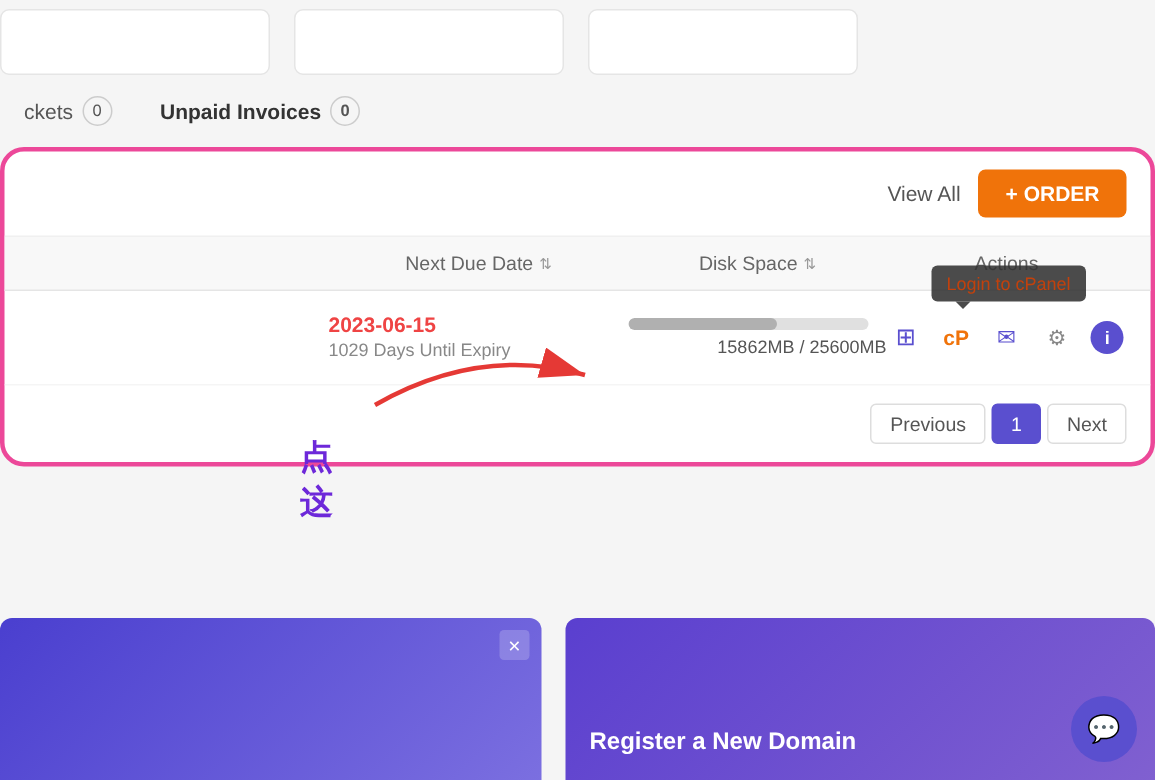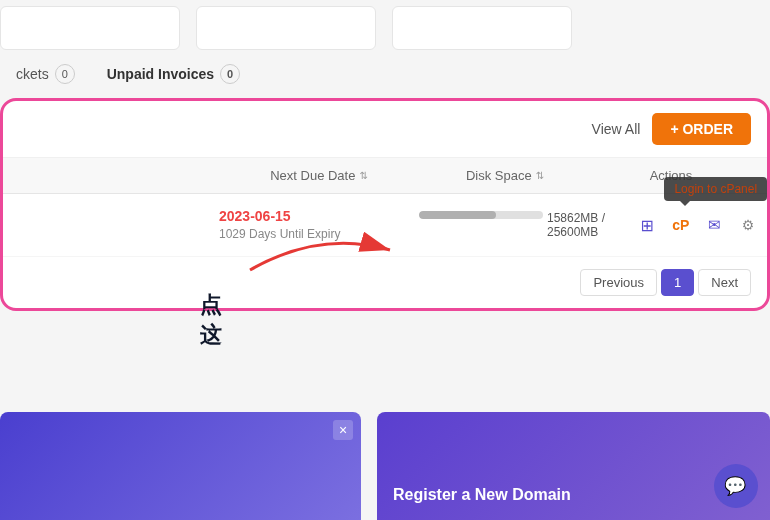--- a/index.html
+++ b/index.html
@@ -139,21 +139,23 @@
     }
     .date-cell small {
       color: #888;
       font-size: 12px;
       text-align: right;
     }
 
     
     .disk-cell {
       display: flex;
+      flex-direction: column;
       gap: 4px;
+      text-align: right;
     }
     .progress-bar-wrap {
       width: 160px;
       height: 8px;
       background: #e0e0e0;
       border-radius: 4px;
       overflow: hidden;
     }
     .progress-bar-fill {
       height: 100%;
@@ -398,21 +400,21 @@
   </div>
 
   <div class="pagination">
     <button class="page-btn">Previous</button>
     <button class="page-btn active">1</button>
     <button class="page-btn">Next</button>
   </div>
 </div>
 
 <div class="arrow-annotation" style="position:absolute; left:200px; top:260px; z-index:300; pointer-events:none;">
-  <span class="annotation-text" style="color:#0f172a; font-size:22px; font-weight:700; position:absolute; left:0; top:30px;">点这</span>
+  <span class="annotation-text" style="color:#6d28d9; font-size:22px; font-weight:700; position:absolute; left:0; top:30px;">点这</span>
   <svg width="160" height="60" style="position:absolute; left:40px; top:-40px;">
     <defs>
       <marker id="arrowhead" markerWidth="10" markerHeight="7" refX="10" refY="3.5" orient="auto">
         <polygon points="0 0, 10 3.5, 0 7" fill="#e53935"></polygon>
       </marker>
     </defs>
     <path d="M 10 50 Q 80 10 150 30" stroke="#e53935" stroke-width="3" fill="none" marker-end="url(#arrowhead)"></path>
   </svg>
 </div>
 

